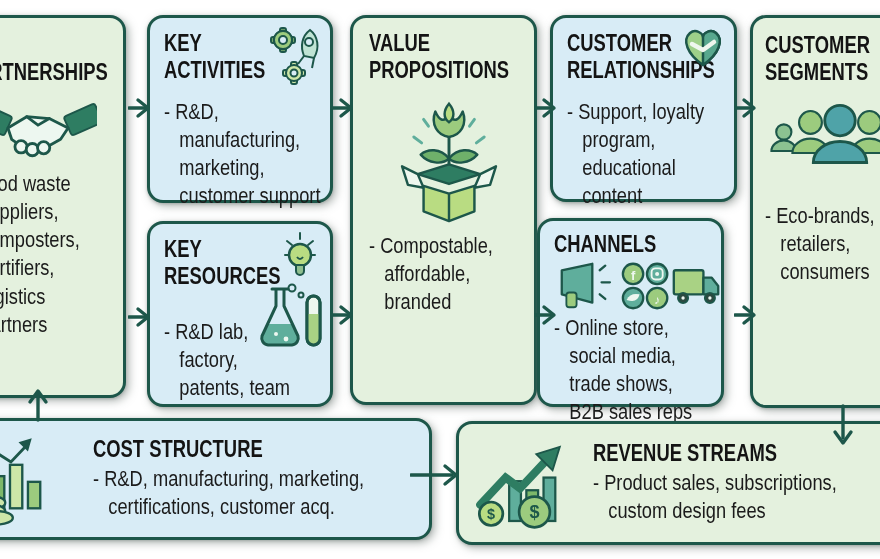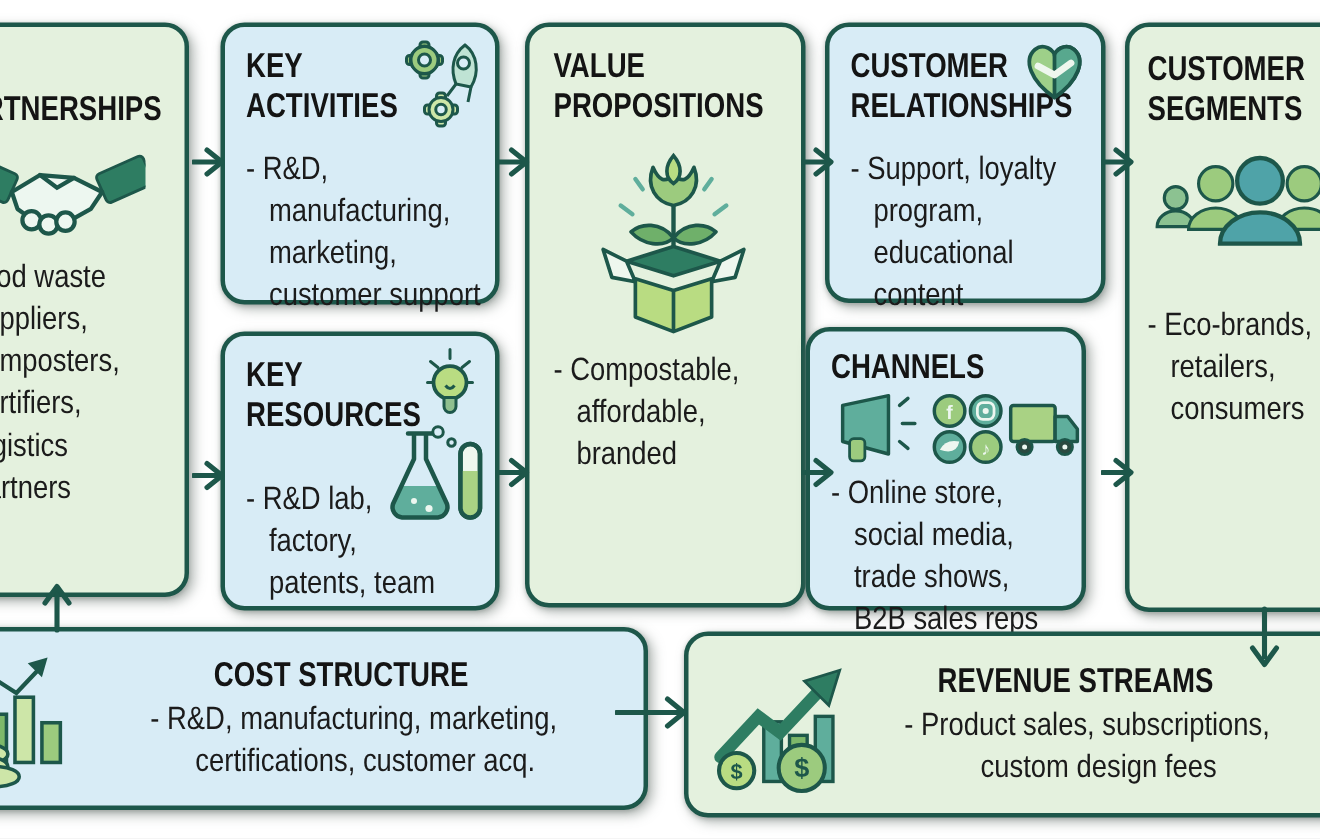--- a/index.html
+++ b/index.html
@@ -34,21 +34,21 @@
   .body{
     font-size:21.5px;line-height:1.31;color:var(--body-color);
     white-space:pre;transform:scaleX(.85);transform-origin:0 0;
     padding-left:18px;text-indent:-18px;
   }
   .iconabs{position:absolute;}
   .center{display:block;margin:0 auto;}
   .arrow{position:absolute;z-index:6;}
   .arrow path{stroke:var(--arrow-color);stroke-width:3.4;fill:none;stroke-linecap:round;stroke-linejoin:round;}
   .hrow{display:flex;align-items:center;height:100%;}
-  .hrow .txt{flex:1;min-width:0;text-align:center;}
+  .hrow .txt{flex:1;min-width:0;}
   svg{display:block;}
 </style>
 </head>
 <body>
 
 <div class="stage">
 
   <div class="box green" style="left:-58px;top:15px;width:184px;height:383px;">
     <div class="pad" style="padding:14px 4px 0 20px;">
       <div class="title" style="margin-top:27px;">PARTNERSHIPS</div>

